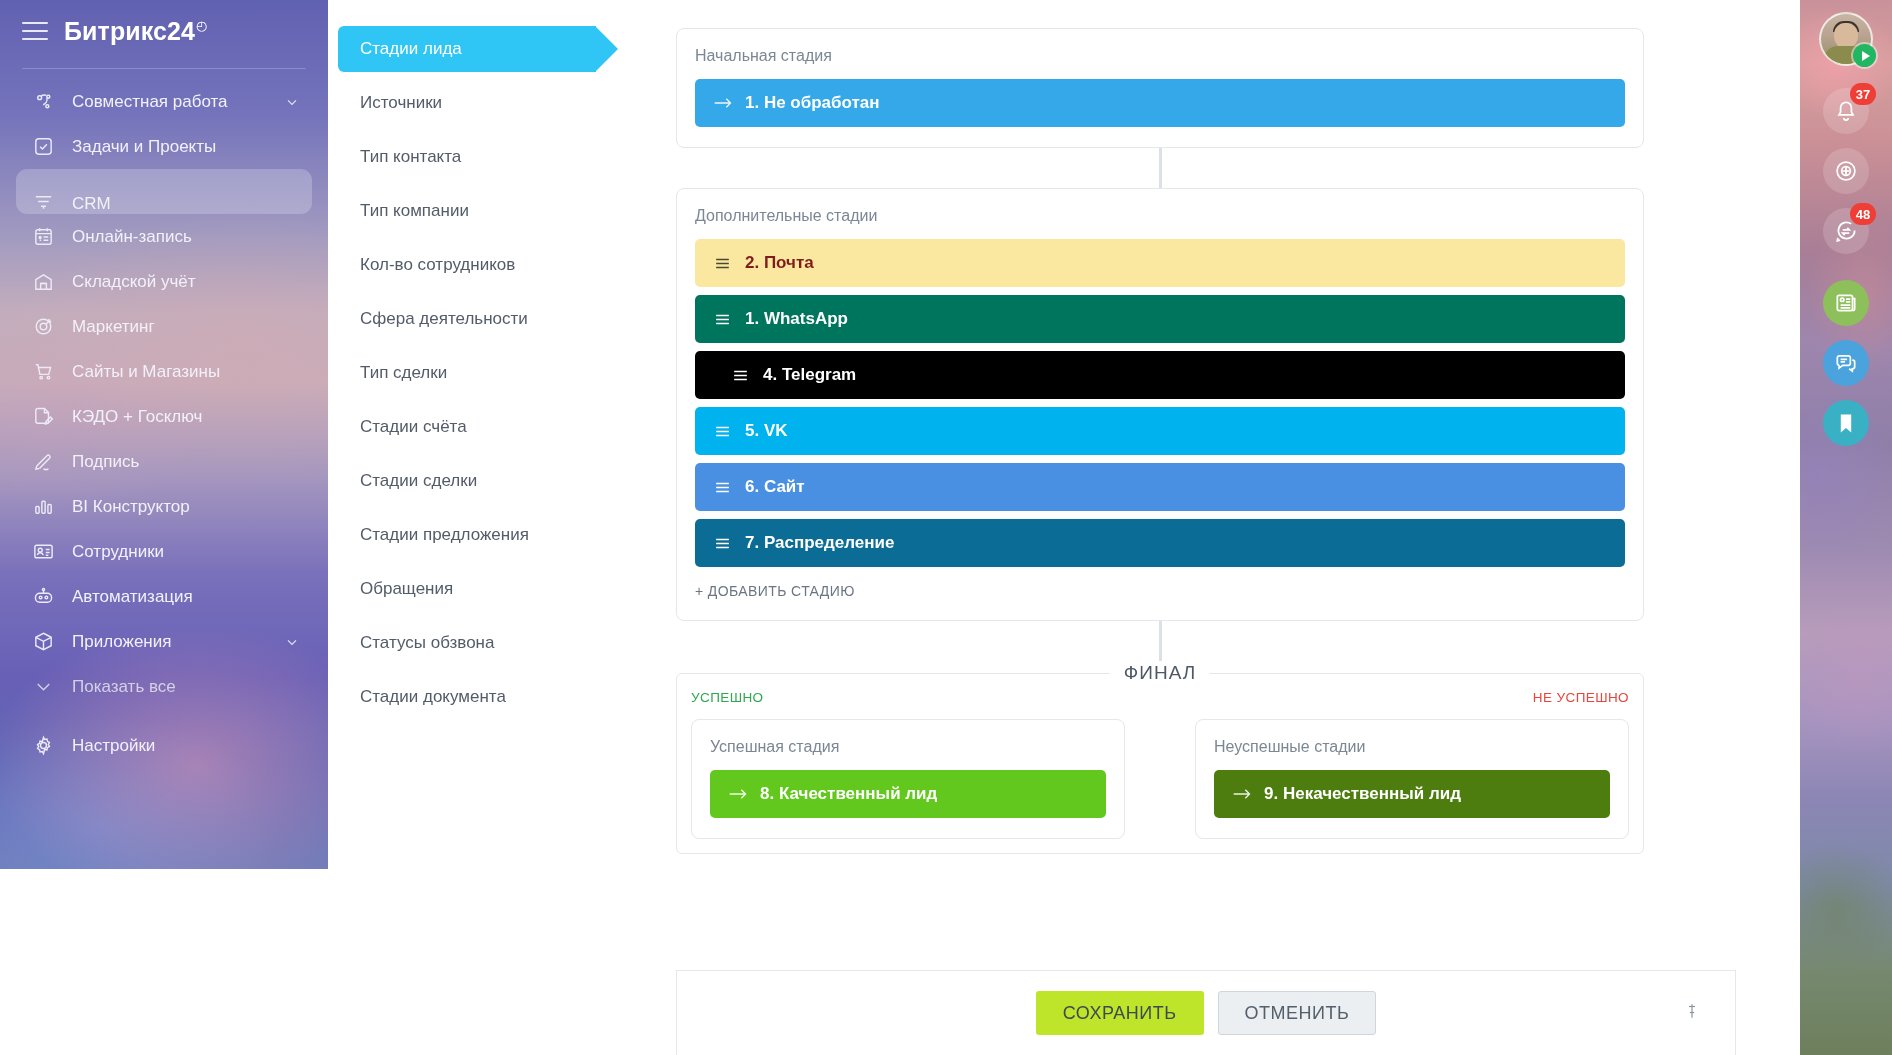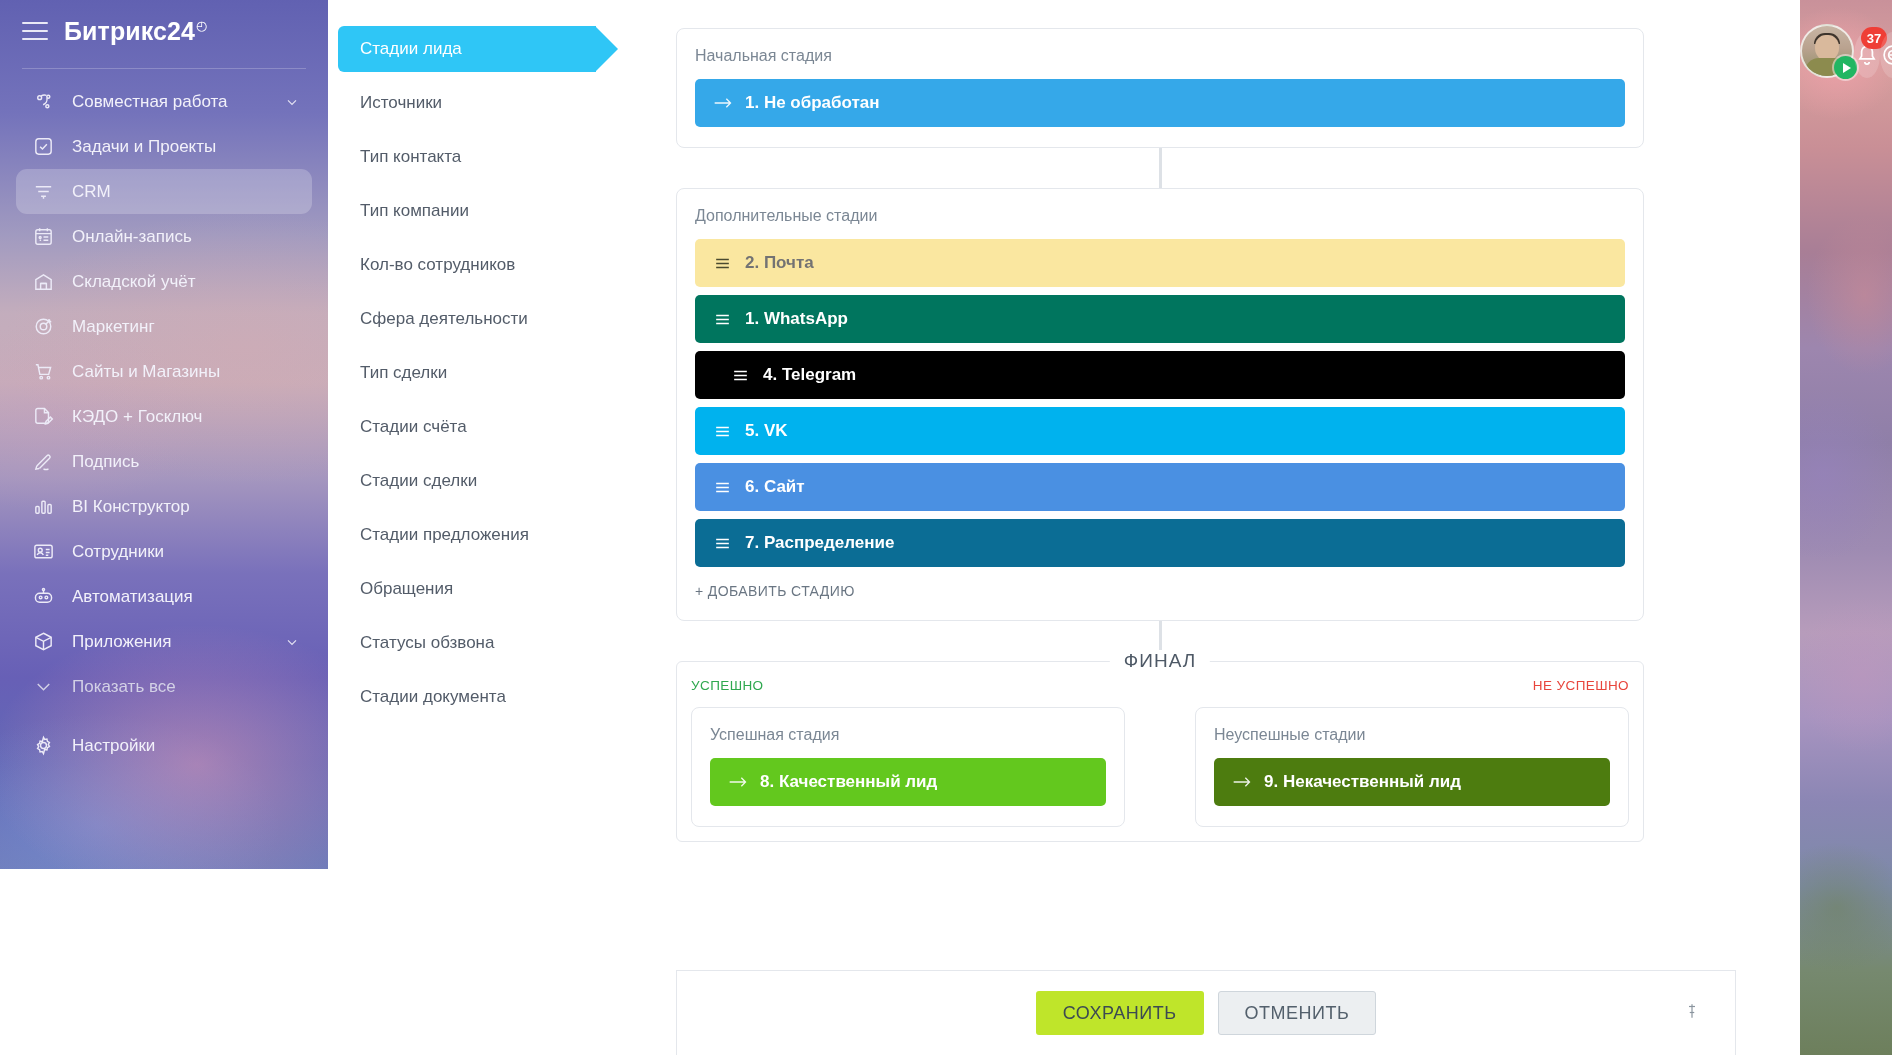--- a/index.html
+++ b/index.html
@@ -53,21 +53,21 @@
   .sb-item {
     display:flex; align-items:center;
     height: 45px; margin: 0 16px;
     padding: 0 12px;
     border-radius: 11px;
     color: #f2f1fa;
     font-size: 17px;
     cursor: pointer;
     position: relative;
   }
-  .sb-item.active { background: rgba(255,255,255,0.22); }
+  .sb-item.active { background: rgba(255,255,255,0.22); align-items: flex-end; }
   .sb-item .ic { width: 30px; height: 26px; margin-right: 14px; flex:0 0 30px; display:flex; align-items:center; justify-content:center; }
   .sb-item .ic svg { width: 23px; height: 23px; stroke:#eceaf7; fill:none; stroke-width:1.5; }
   .sb-item .lbl { white-space: nowrap; }
   .sb-item .chev { margin-left:auto; width:16px; height:16px; }
   .sb-item .chev svg { width:16px; height:16px; stroke:#e4e2f2; fill:none; stroke-width:1.8; }
   .sb-item.muted { color: #d3d1e6; }
   .sb-item.muted .ic svg { stroke: #d3d1e6; }
 
   .sb-gap { height: 14px; }
 
@@ -157,21 +157,21 @@
     font-size: 14px;
     letter-spacing: 0.4px;
     color: #6a7683;
     cursor: pointer;
     display:inline-block;
   }
 
   
   .final {
     position: relative;
-    margin-top: 0;
+    margin-top: 12px;
     border: 1px solid #e4e7ec;
     border-radius: 6px;
     padding: 16px 14px 14px 14px;
   }
   .final-legend {
     position:absolute; top: -12px; left: 50%; transform: translateX(-50%);
     background:#fff; padding: 0 14px;
     font-size: 19px; color: #4e5966; letter-spacing: 1px;
   }
   .final-tags { display:flex; justify-content:space-between; margin-bottom: 14px; }
@@ -219,21 +219,21 @@
   .rail::before{
     content:"";
     position:absolute; inset:0;
     background:
       radial-gradient(ellipse 90px 80px at 40% 6%, rgba(238,160,168,0.9), rgba(238,160,168,0) 70%),
       radial-gradient(ellipse 80px 110px at 70% 28%, rgba(205,140,150,0.55), rgba(205,140,150,0) 72%),
       radial-gradient(ellipse 100px 120px at 25% 45%, rgba(150,130,190,0.6), rgba(150,130,190,0) 72%),
       radial-gradient(ellipse 90px 110px at 65% 64%, rgba(190,150,190,0.5), rgba(190,150,190,0) 72%),
       radial-gradient(ellipse 100px 90px at 40% 86%, rgba(110,130,90,0.55), rgba(110,130,90,0) 72%);
   }
-  .rail-in { position:relative; z-index:2; display:flex; flex-direction:row; align-items:center; padding-top: 24px; }
+  .rail-in { position:relative; z-index:2; display:flex; flex-direction:column; align-items:center; padding-top: 12px; }
   .avatar-wrap { position:relative; width: 54px; height: 54px; margin-bottom: 22px; }
   .avatar {
     width: 54px; height:54px; border-radius:50%;
     border: 2px solid rgba(255,255,255,0.75);
     background: linear-gradient(180deg,#c7b5a4 0%,#b9a28f 45%,#8e8f63 100%);
     overflow:hidden; position:relative;
   }
   .avatar .face {
     position:absolute; left:50%; top:9px; transform:translateX(-50%);
     width: 24px; height: 26px; border-radius: 45% 45% 50% 50%;
@@ -514,21 +514,21 @@
               <span>1. Не обработан</span>
             </div>
           </div>
       </div>
 
       <div class="connector"></div>
 
       <div class="card">
         <div class="card-title">Дополнительные стадии</div>
         <div id="additional-stages">
-            <div class="stage" style="background: rgb(250, 231, 160); color: #737373;">
+            <div class="stage" style="background: rgb(250, 231, 160); color: #7f1d1d;">
               <span class="hnd">
                 <svg viewBox="0 0 24 24" style="stroke: rgb(74, 74, 47);">
                   <path d="M4 7h16M4 12h16M4 17h16"></path>
                 </svg>
               </span>
               <span>2. Почта</span>
             </div>
             <div class="stage" style="background: rgb(0, 117, 94); color: rgb(255, 255, 255);">
               <span class="hnd">
                 <svg viewBox="0 0 24 24" style="stroke: rgb(255, 255, 255);">

